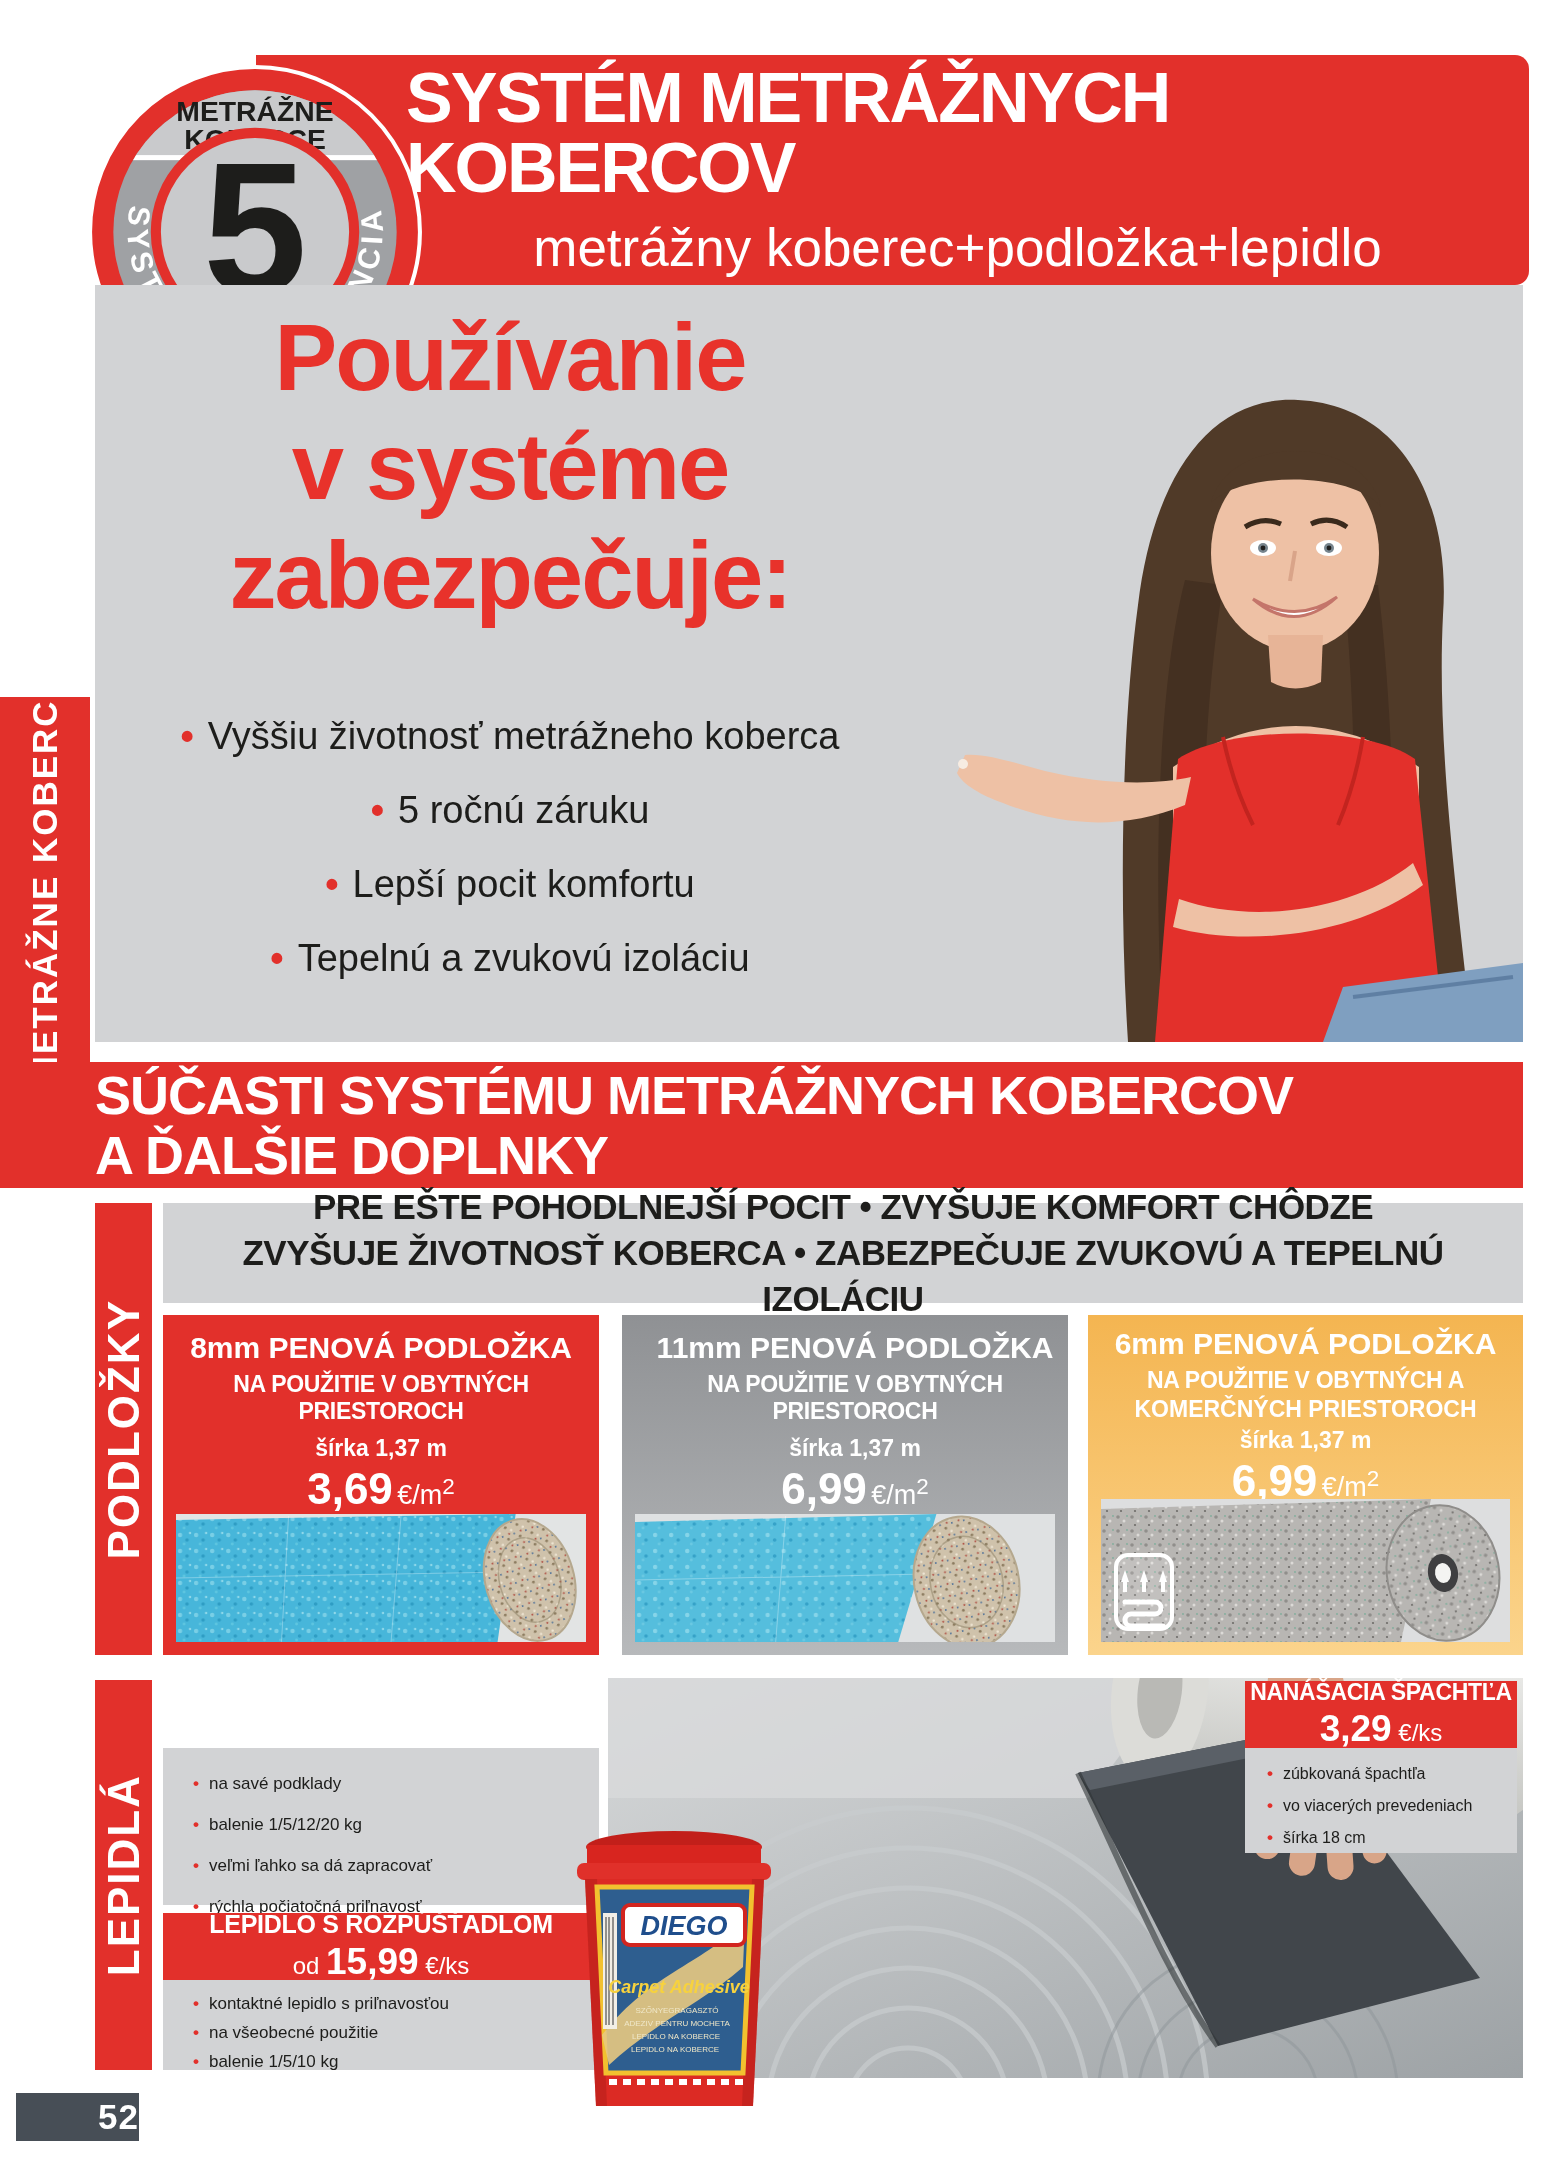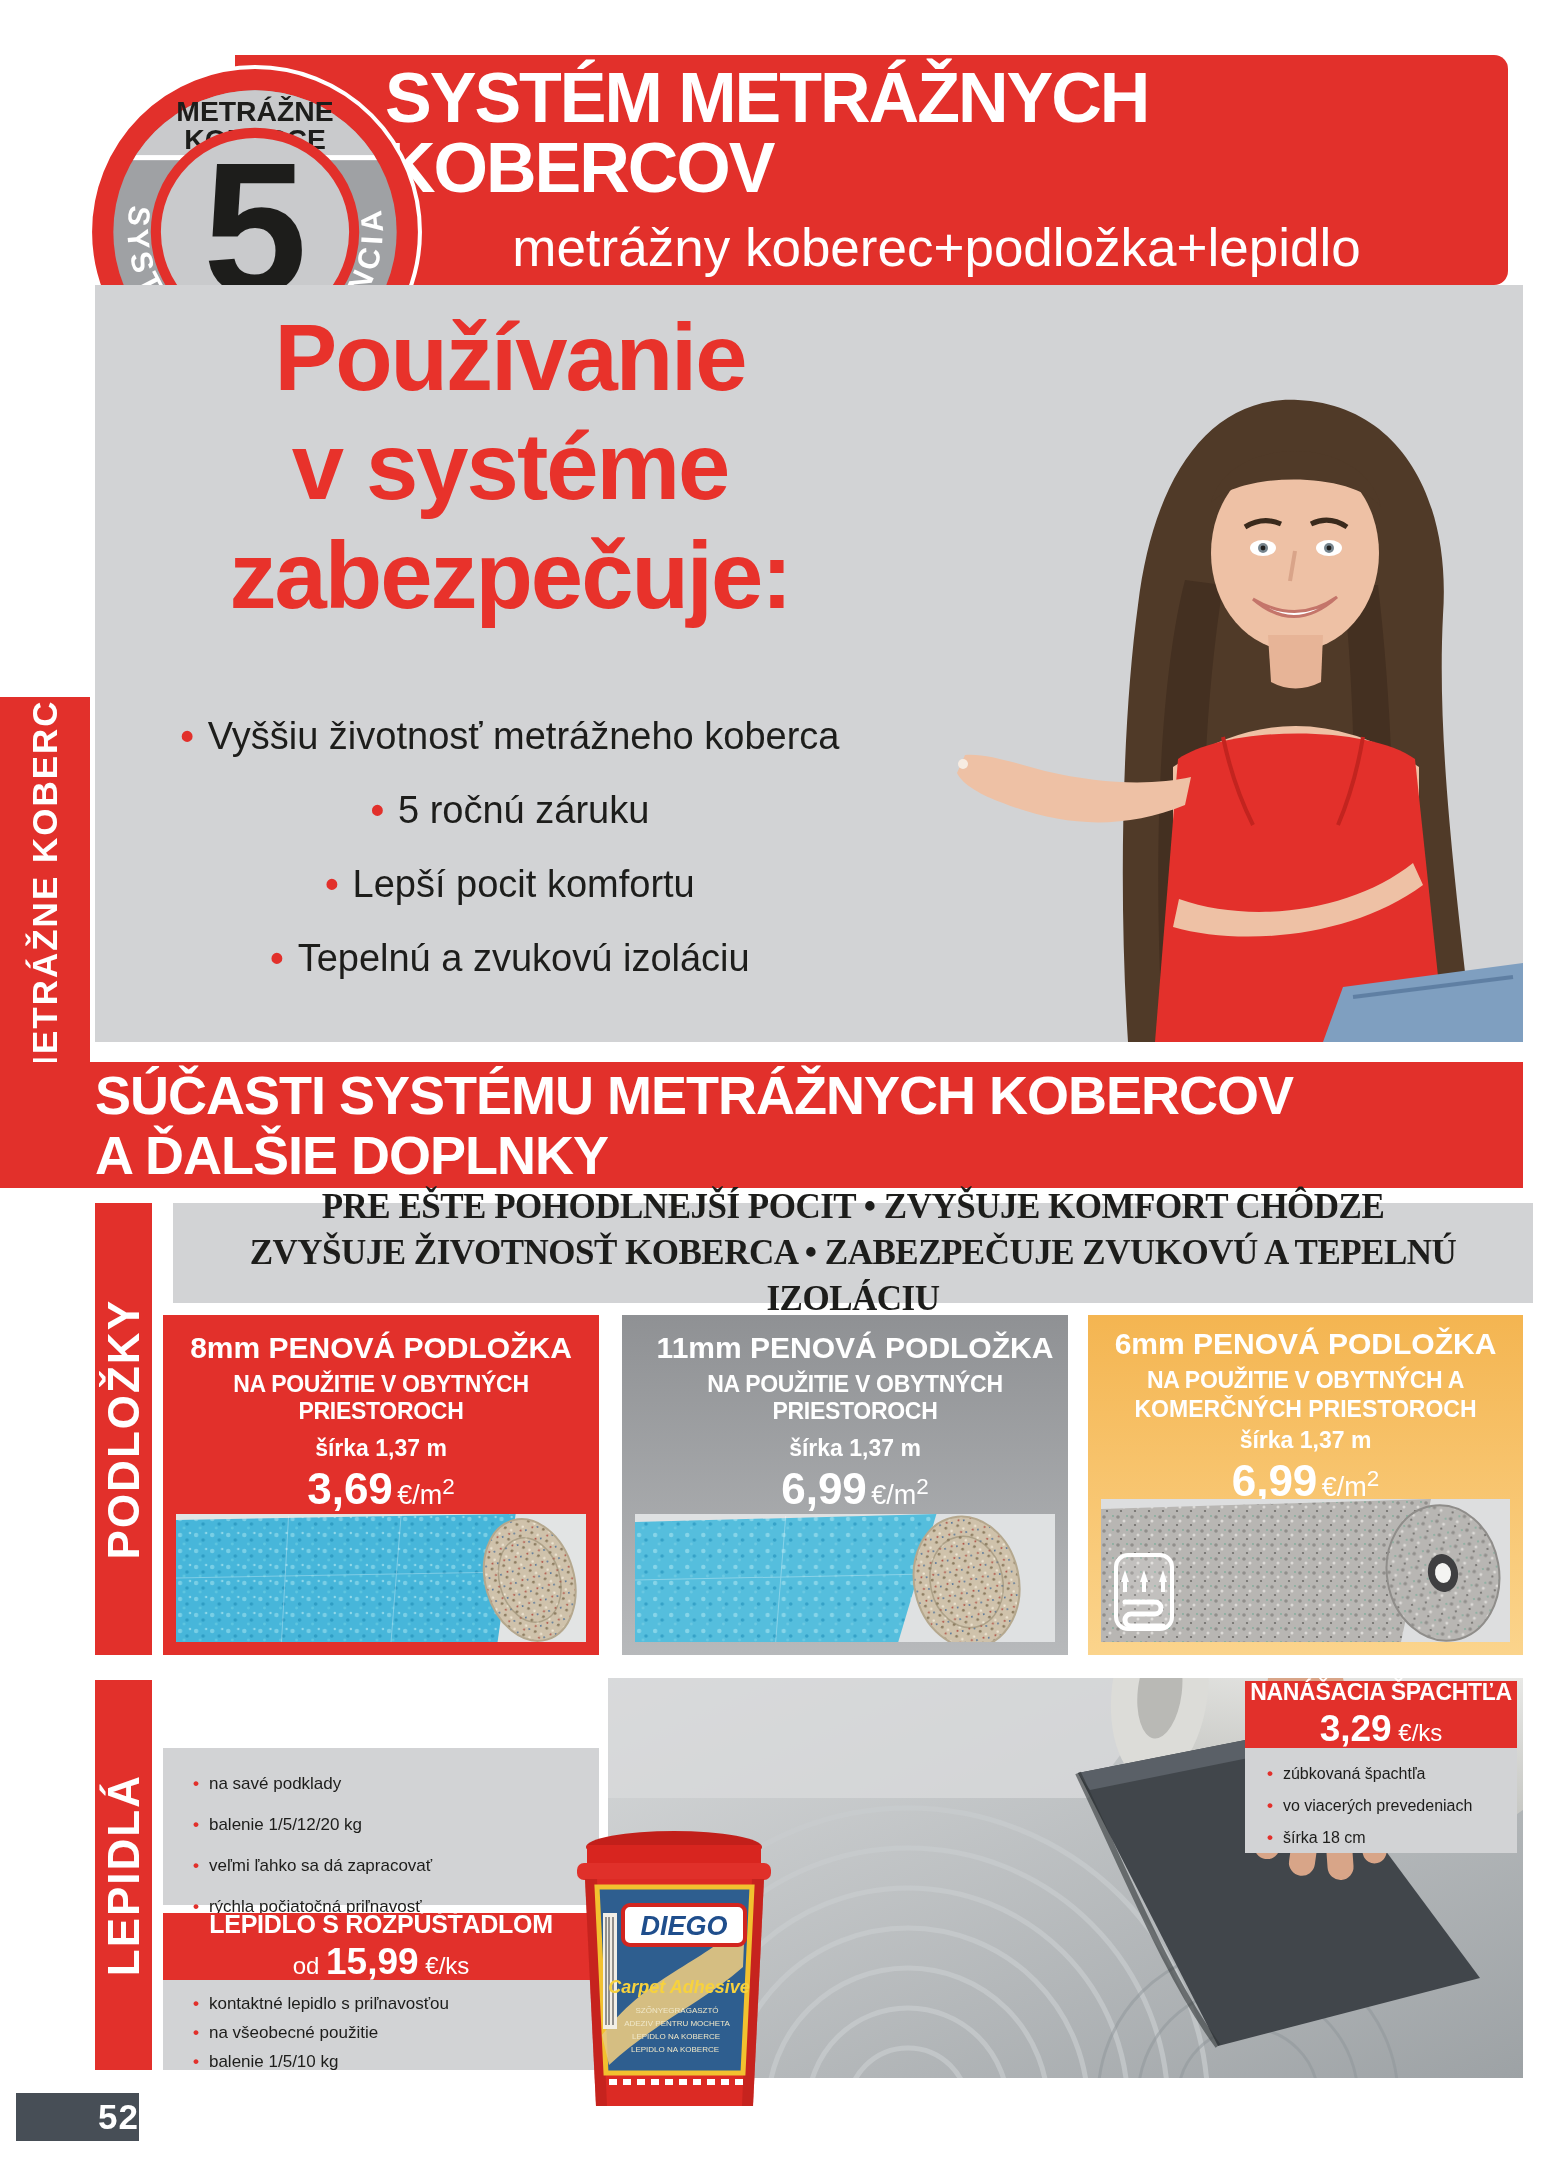--- a/index.html
+++ b/index.html
@@ -1,21 +1,21 @@
 <!DOCTYPE html>
 <html><head>
 <meta charset="utf-8">
 <style>
   html,body{margin:0;padding:0;background:#ffffff;}
   #page{position:relative;width:1550px;height:2160px;background:#ffffff;
         font-family:"Liberation Sans",sans-serif;overflow:hidden;}
   .abs{position:absolute;}
 
   
-  .header-band{left:235px;top:55px;width:1273px;height:230px;background:#e2302b;
+  .header-band{left:256px;top:55px;width:1273px;height:230px;background:#e2302b;
     border-radius:0 14px 14px 0;display:flex;flex-direction:column;justify-content:center;
     align-items:center;box-sizing:border-box;padding-left:150px;padding-right:20px;}
   .header-title{color:#fff;font-size:70px;font-weight:bold;letter-spacing:-2px;line-height:1;}
   .header-sub{color:#fff;font-size:53px;font-weight:400;margin-top:14px;letter-spacing:0;}
 
   .badge{left:85px;top:62px;width:340px;height:340px;}
 
   
   .side-tab{left:0;top:697px;width:90px;height:366px;background:#e2302b;
     display:flex;align-items:center;justify-content:center;}
@@ -34,22 +34,22 @@
 
   
   .section-band{left:0;top:1062px;width:1523px;height:126px;background:#e2302b;
     display:flex;flex-direction:column;justify-content:center;box-sizing:border-box;padding-left:95px;}
   .section-band div{color:#fff;font-size:54px;font-weight:bold;line-height:1.12;letter-spacing:-1px;}
 
   
   .pod-tab{left:95px;top:1203px;width:57px;height:452px;background:#e2302b;
     display:flex;align-items:center;justify-content:center;}
   .pod-tab .vtext{font-size:44px;}
-  .pod-intro{left:173px;top:1203px;width:1360px;height:100px;background:#d2d3d5;
-    display:flex;flex-direction:column;justify-content:center;text-align:center;font-family:Liberation Serif, serif;}
+  .pod-intro{left:163px;top:1203px;width:1360px;height:100px;background:#d2d3d5;
+    display:flex;flex-direction:column;justify-content:center;text-align:center;}
   .pod-intro div{font-size:35px;font-weight:bold;color:#1d1d1b;line-height:1.32;letter-spacing:-0.5px;}
 
   .card{top:1315px;height:340px;box-sizing:border-box;text-align:center;color:#fff;}
   .card1{left:163px;width:436px;background:#e2302b;}
   .card2{left:622px;width:446px;background:linear-gradient(#8f9194,#b7b9bb);padding-left:20px;}
   .card3{left:1088px;width:435px;background:linear-gradient(#f4b551,#fbd48c);}
   .card .t1{font-size:30px;font-weight:bold;margin-top:16px;}
   .card .t2{font-size:23px;font-weight:bold;margin-top:6px;letter-spacing:-0.3px;}
   .card .t3{font-size:23px;font-weight:bold;margin-top:2px;}
   .card .tw{font-size:23px;font-weight:bold;margin-top:10px;}

